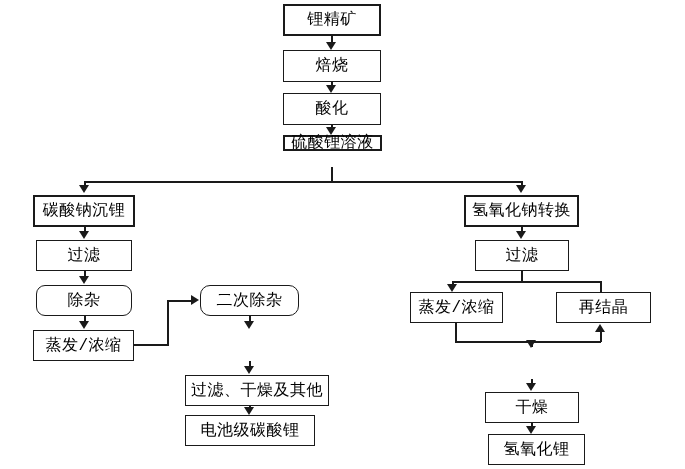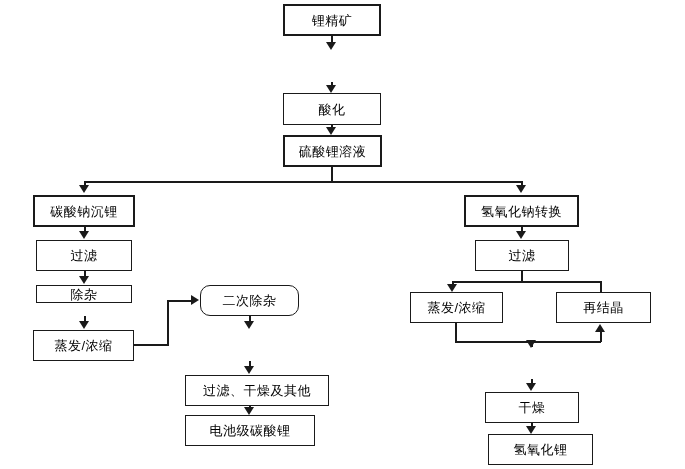--- a/index.html
+++ b/index.html
@@ -19,25 +19,26 @@
   }
   .node {
     position: absolute;
     box-sizing: border-box;
     border: 1.6px solid #1a1a1a;
     background: #ffffff;
     display: flex;
     align-items: center;
     justify-content: center;
     color: #000000;
-    font-size: 13px;
+    font-size: 16px;
     line-height: 1;
     letter-spacing: 0.5px;
     white-space: nowrap;
     z-index: 2;
+    font-family: Liberation Mono, monospace;
   }
   .node.strong {
     border-width: 2.1px;
   }
   .conn {
     position: absolute;
     background: #1a1a1a;
     z-index: 1;
   }
   .conn.h { height: 1.6px; }
@@ -63,38 +64,39 @@
     border-bottom: 5.5px solid transparent;
     border-left: 8px solid #1a1a1a;
   }
 </style>
 </head>
 <body>
 
 <div id="canvas">
 
   <div class="node strong" style="left:283px; top:4px; width:98px; height:32px;">锂精矿</div>
+  <div class="node" style="left:283px; top:50px; width:98px; height:32px;">焙烧</div>
   <div class="node" style="left:283px; top:93px; width:98px; height:32px;">酸化</div>
-  <div class="node strong" style="left:283px; top:135px; width:99px; height:32px;">硫酸锂溶液</div>
+  <div class="node strong" style="left:283px; top:135px; width:99px; height:16px;">硫酸锂溶液</div>
 
   <div class="node strong" style="left:33px; top:195px; width:102px; height:32px;">碳酸钠沉锂</div>
   <div class="node" style="left:36px; top:240px; width:96px; height:31px;">过滤</div>
-  <div class="node" style="left:36px; top:285px; width:96px; height:18px;">除杂</div>
+  <div class="node" style="left:36px; top:285px; width:96px; height:31px;border-radius:9px;">除杂</div>
   <div class="node" style="left:33px; top:330px; width:101px; height:31px;">蒸发/浓缩</div>
 
   <div class="node" style="left:200px; top:285px; width:99px; height:31px;border-radius:10px;">二次除杂</div>
   <div class="node" style="left:185px; top:375px; width:144px; height:31px;">过滤、干燥及其他</div>
   <div class="node strong" style="left:464px; top:195px; width:115px; height:32px;">氢氧化钠转换</div>
 
   <div class="node" style="left:185px; top:415px; width:130px; height:31px;">电池级碳酸锂</div>
   <div class="node" style="left:475px; top:240px; width:94px; height:31px;">过滤</div>
   <div class="node" style="left:410px; top:292px; width:93px; height:31px;">蒸发/浓缩</div>
   <div class="node" style="left:556px; top:292px; width:95px; height:31px;">再结晶</div>
   <div class="node" style="left:485px; top:392px; width:94px; height:31px;">干燥</div>
-  <div class="node" style="left:488px; top:434px; width:105px; height:31px;">氢氧化锂</div>
+  <div class="node" style="left:488px; top:434px; width:97px; height:31px;">氢氧化锂</div>
 
   <div class="conn v" style="left:331px; top:36px; height:9px;"></div>
   <div class="arrow down" style="left:326px; top:42px;"></div>
 
   <div class="conn v" style="left:331px; top:82px; height:6px;"></div>
   <div class="arrow down" style="left:326px; top:85px;"></div>
 
   <div class="conn v" style="left:331px; top:125px; height:6px;"></div>
   <div class="arrow down" style="left:326px; top:127px;"></div>
 

